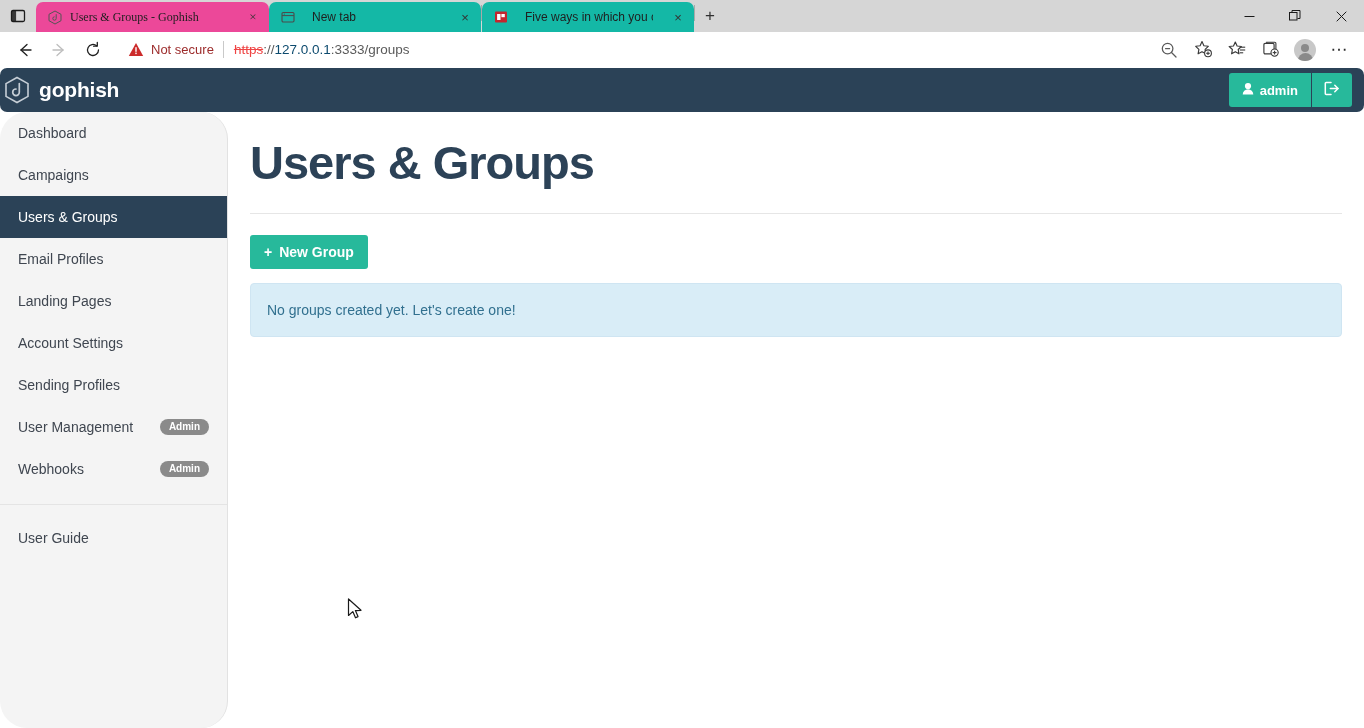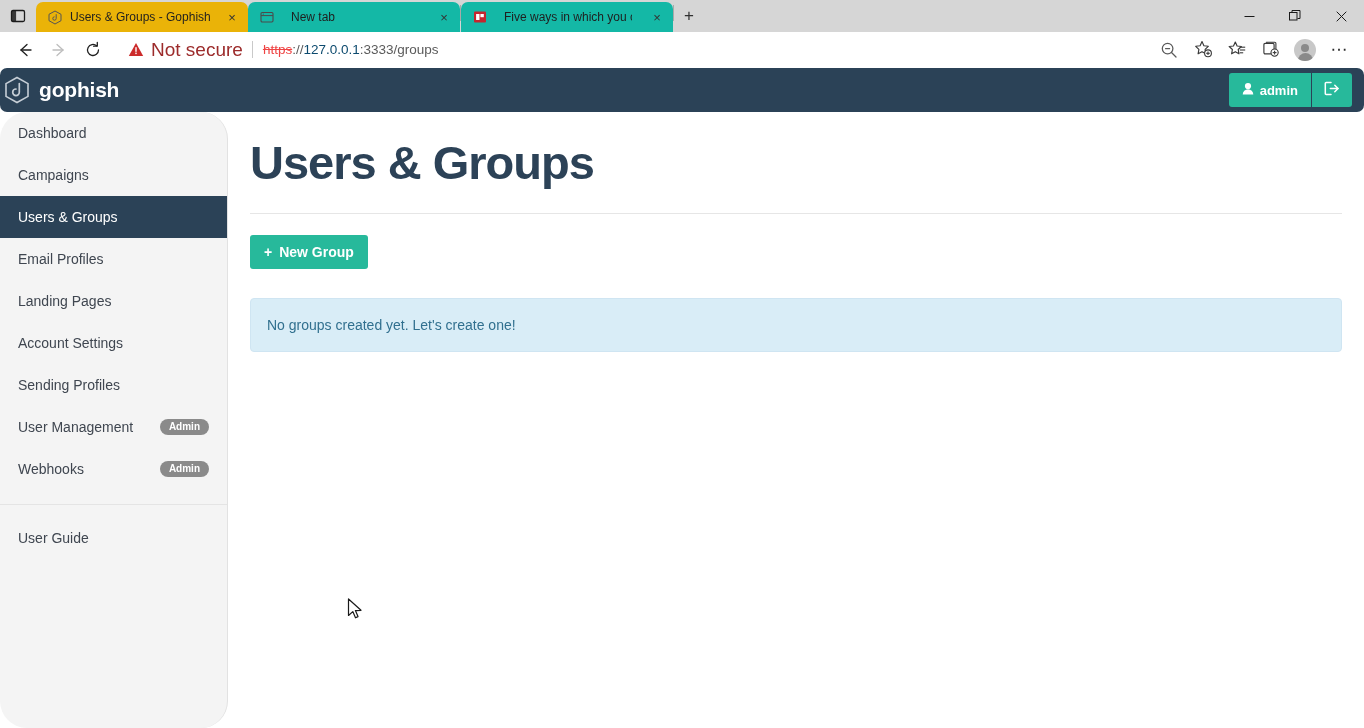--- a/index.html
+++ b/index.html
@@ -20,21 +20,21 @@
   .tab-sidebar-btn {
     width: 36px; height: 32px; display: flex; align-items: center; justify-content: center;
     flex: 0 0 36px;
   }
   .tab {
     height: 30px; display: flex; align-items: center; gap: 7px;
     padding: 0 7px 0 11px; border-radius: 7px 7px 0 0;
     font-size: 12px; color: #202020; position: relative;
     min-width: 0;
   }
-  .tab.active { background: #eab308; width: 212px; }
+  .tab.active { background: #ec4899; width: 233px; font-family: Liberation Serif, serif; }
   .tab.inactive { background: #14b8a6; width: 212px; gap: 16px; }
   .tab-title {
     flex: 1 1 auto; white-space: nowrap; overflow: hidden;
     text-overflow: clip; font-size: 12px; color: #1f1f1f;
   }
   .tab-fav { width: 16px; height: 16px; flex: 0 0 16px; display:flex; align-items:center; justify-content:center;}
   .tab-close {
     width: 18px; height: 18px; flex: 0 0 18px; display: flex;
     align-items: center; justify-content: center; font-size: 13px; color: #333;
   }
@@ -55,21 +55,21 @@
   }
   .nav-btn {
     width: 34px; height: 30px; display: flex; align-items: center; justify-content: center;
   }
   .omnibox {
     flex: 1 1 auto; height: 28px; background: #ffffff; border-radius: 14px;
     display: flex; align-items: center; padding: 0 12px; margin: 0 6px;
     font-size: 13.5px; min-width: 0;
   }
   .warn-icon { margin-right: 7px; display: flex; align-items: center; }
-  .notsecure { color: #9c2b2b; font-size: 19px; margin-right: 9px; white-space: nowrap; }
+  .notsecure { color: #9c2b2b; font-size: 13px; margin-right: 9px; white-space: nowrap; }
   .omni-sep { width: 1px; height: 17px; background: #c9c9c9; margin-right: 10px; }
   .url { font-size: 13.5px; color: #4a4a4a; white-space: nowrap; }
   .url .scheme { color: #ef4444; text-decoration: line-through; }
   .url .host { color: #0c4a6e; }
   .url .rest { color: #5a5a5a; }
   .tb-icon {
     width: 34px; height: 30px; display: flex; align-items: center; justify-content: center;
     position: relative;
   }
   .avatar-btn { width: 34px; height: 30px; display:flex; align-items:center; justify-content:center;}
@@ -130,21 +130,21 @@
     margin-top: 26px; line-height: 1.05;
   }
   .hr { height: 1px; background: #e6e6e6; margin-top: 26px; }
   .btn-new {
     display: inline-flex; align-items: center; gap: 7px;
     background: #27b99b; color: #ffffff; font-size: 14px; font-weight: bold;
     padding: 9px 14px; border-radius: 3px; margin-top: 21px;
   }
   .btn-plus { font-size: 14px; font-weight: bold; line-height: 1; }
   .alert-info {
-    margin-top: 29px; background: #d9edf7; border: 1px solid #cfe5f2;
+    margin-top: 14px; background: #d9edf7; border: 1px solid #cfe5f2;
     border-radius: 4px; padding: 18px 16px; color: #31708f; font-size: 14px;
     max-width: 1093px;
   }
 
   .cursor { position: absolute; left: 347px; top: 530px; pointer-events:none; }
 </style>
 </head>
 <body>
 
 <div class="browser">

